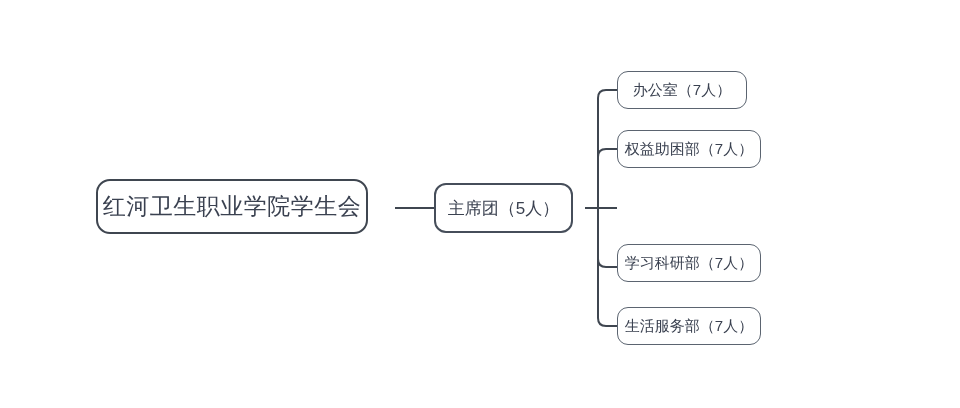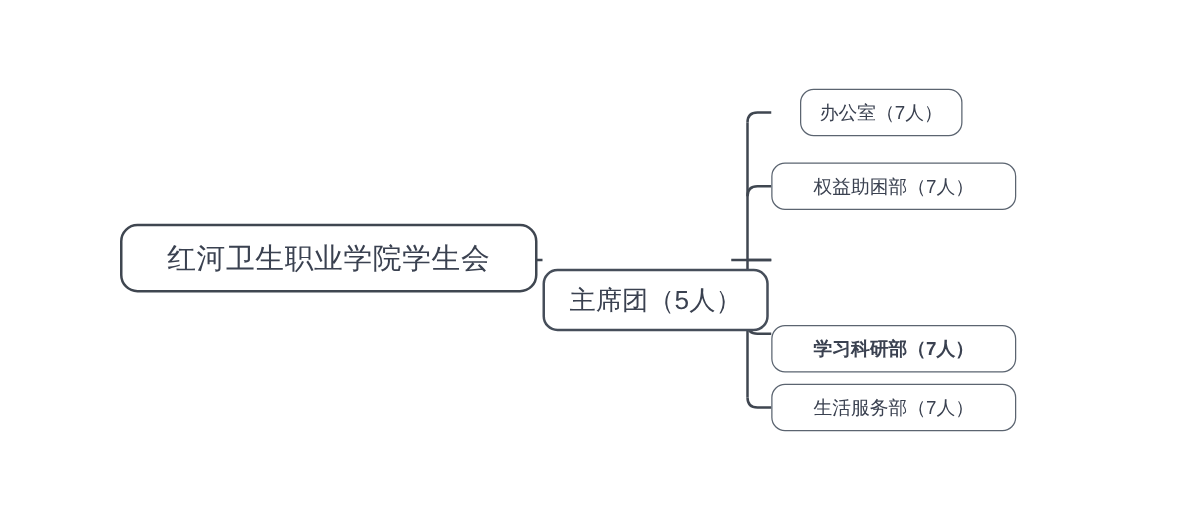--- a/index.html
+++ b/index.html
@@ -23,56 +23,54 @@
     justify-content: center;
     background: #ffffff;
     color: #3a4150;
     white-space: nowrap;
     z-index: 2;
   }
   
   .node-root {
     left: 96px;
     top: 179px;
-    width: 334px;
+    width: 272px;
     height: 55px;
     border: 2px solid #3f4650;
     border-radius: 14px;
     font-family: "Liberation Serif", "DejaVu Serif", serif;
     font-size: 23px;
     letter-spacing: 0.5px;
   }
   
   .node-mid {
     left: 434px;
     top: 183px;
-    width: 181px;
+    width: 139px;
     height: 50px;
     border: 2px solid #464e5a;
     border-radius: 12px;
-    font-size: 21px;
-    margin-top: 32px;
+    font-size: 17px;
   }
   
   .node-leaf {
     left: 617px;
-    width: 196px;
+    width: 144px;
     height: 38px;
     border: 1.6px solid #5b6470;
     border-radius: 11px;
     font-size: 15px;
   }
   .node-leaf.narrow {
     width: 130px;
-    margin-left: 23px;
   }
   .leaf-0 { top: 71px; }
   .leaf-1 { top: 130px; }
   .leaf-2 { top: 189px; }
-  .leaf-3 { top: 260px; font-weight: bold; }
+  .leaf-3 { top: 244px; }
   .leaf-4 { top: 307px; }
 
   
   #connectors {
     position: absolute;
     left: 0;
     top: 0;
     width: 960px;
     height: 408px;
     z-index: 1;

